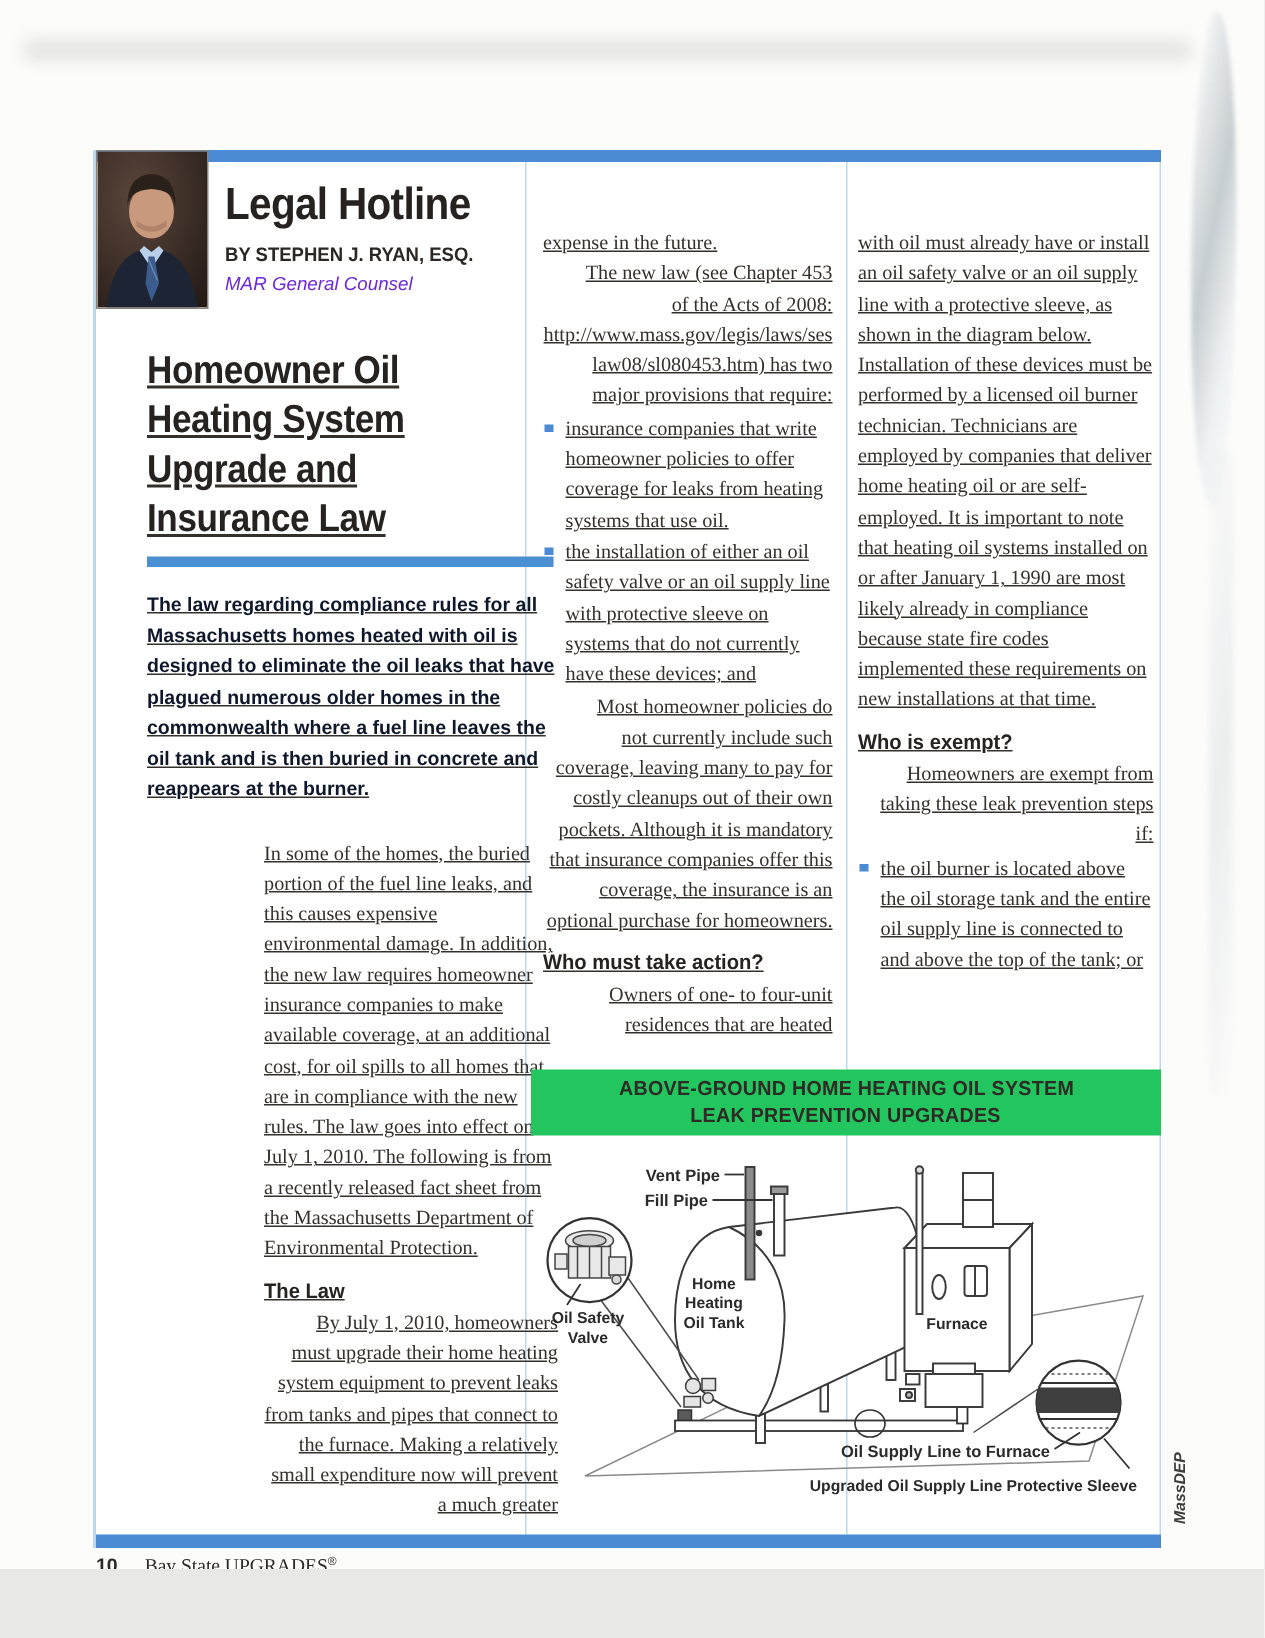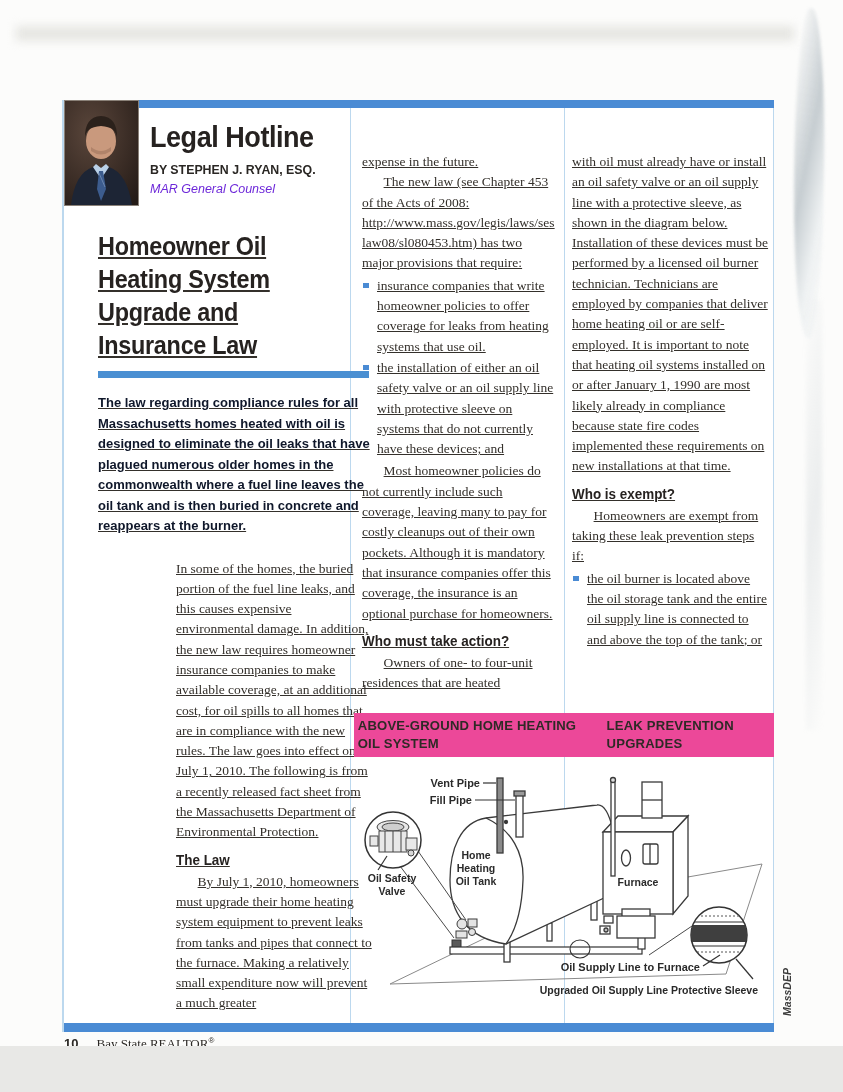--- a/index.html
+++ b/index.html
@@ -34,31 +34,31 @@
   #col1{left:10px;top:130px;width:274px;margin-left:24px;}
   #col2{left:298px;top:52px;width:193px;}
   #col3{left:508px;top:52px;width:197px;}
   h1.headline{margin:0;font-size:26px;line-height:33px;font-weight:bold;color:#262220;
       transform:scaleX(.9);transform-origin:left top;letter-spacing:-.3px;}
   .head-rule{width:271px;height:7px;background:#4a8fd2;margin-top:9px;}
   .intro{margin:15px 0 0 0;font-size:13px;line-height:20.5px;font-weight:bold;color:#0f172a;}
   .body-block{margin:22px 0 0 78px;width:196px;}
   .body-par{margin:0;font-family:"Liberation Serif",serif;font-size:13.5px;line-height:20.3px;
       overflow-wrap:anywhere;}
-  .body-par.indent{text-indent:1.6em;}
+  .body-par.indent{text-indent:1.6em;text-align:right;}
   .sect-head{margin:9px 0 4px 0;font-size:14px;font-weight:bold;color:#262220;
       transform:scaleX(.96);transform-origin:left top;}
   ul.sq{list-style:none;margin:2px 0;padding:0;}
   ul.sq li{position:relative;padding-left:15px;margin:0 0 1px 0;font-family:"Liberation Serif",serif;
       font-size:13.5px;line-height:20.3px;}
   ul.sq li::before{content:"";position:absolute;left:1px;top:7px;width:5.5px;height:5.5px;background:#4a8bd4;}
 
   
-  #banner{position:absolute;left:290px;top:613px;width:420px;height:44px;background:#ec4899;
-      display:flex;flex-direction:row;justify-content:center;align-items:center;}
+  #banner{position:absolute;left:290px;top:613px;width:420px;height:44px;background:#22c55e;
+      display:flex;flex-direction:column;justify-content:center;align-items:center;}
   .banner-line{font-size:13.5px;font-weight:bold;color:#2e2a26;line-height:18px;
       transform:scaleX(.97);letter-spacing:.2px;}
   #diagram{position:absolute;left:290px;top:658px;width:420px;height:260px;}
   .credit{position:absolute;left:692px;top:886px;width:62px;text-align:center;
       transform:rotate(-90deg);font-size:10.5px;font-style:italic;font-weight:bold;color:#3c3c3c;}
 
   
   #footer{position:absolute;left:64px;top:1036px;font-size:13px;color:#2c2926;}
   #footer .pnum{font-weight:bold;font-family:"Liberation Sans",sans-serif;}
   #footer .mag{font-family:"Liberation Serif",serif;margin-left:18px;}
@@ -247,15 +247,15 @@
         <text x="404" y="236" font-size="10.5" text-anchor="end">Upgraded Oil Supply Line Protective Sleeve</text>
       </svg>
     </div>
 
     <div class="credit">MassDEP</div>
 
     <div class="bar-bottom"></div>
   </div>
 
   <div id="footer">
-    <span class="pnum">10</span><span class="mag">Bay State REALTOR</span><sup>®</sup>
+    <span class="pnum">10</span><span class="mag">Bay State UPGRADES</span><sup>®</sup>
   </div>
 </div>
 
 </body></html>

